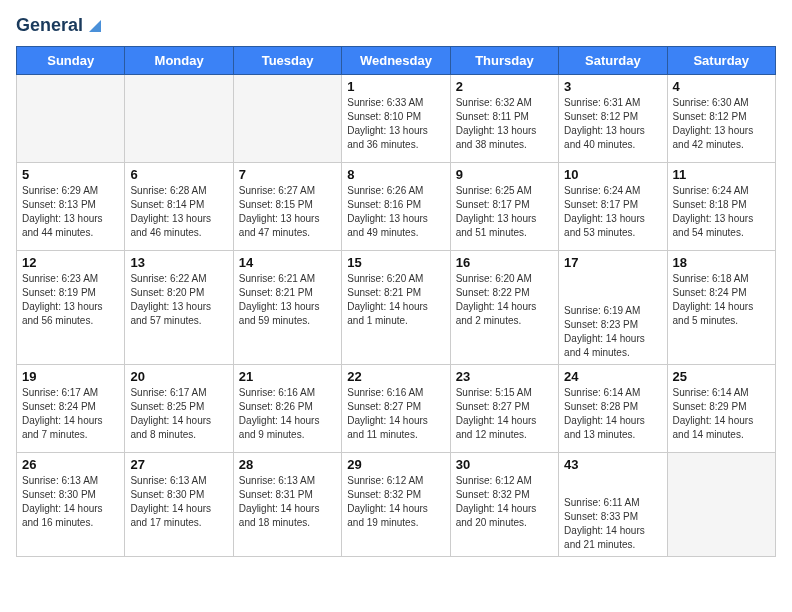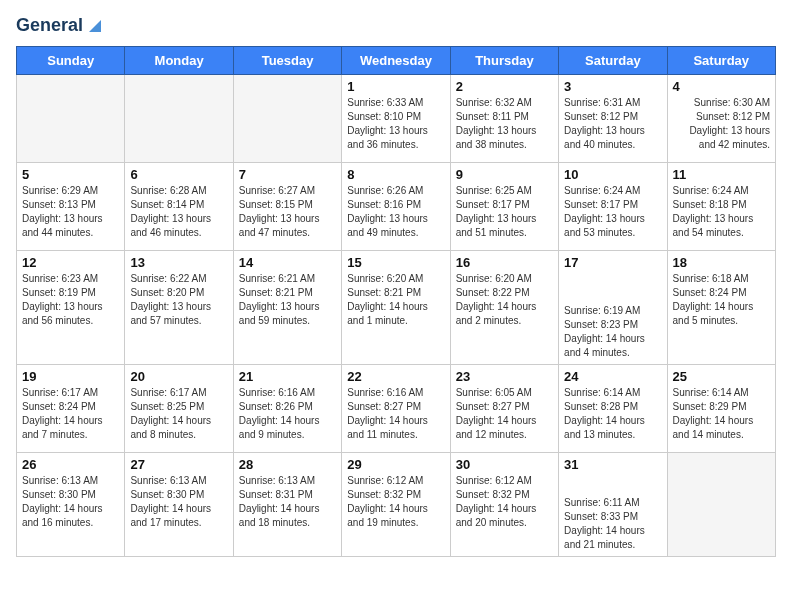--- a/index.html
+++ b/index.html
@@ -142,21 +142,21 @@
         </td>
         <td>
           <span class="day-num">3</span>
           <div class="day-info" style="white-space: pre-line;">Sunrise: 6:31 AM
 Sunset: 8:12 PM
 Daylight: 13 hours
 and 40 minutes.</div>
         </td>
         <td>
           <span class="day-num">4</span>
-          <div class="day-info" style="white-space: pre-line; text-align: right;">Sunrise: 6:30 AM
+          <div class="day-info" style="white-space: pre-line;">Sunrise: 6:30 AM
 Sunset: 8:12 PM
 Daylight: 13 hours
 and 42 minutes.</div>
         </td>
       </tr>
       <tr>
         <td>
           <span class="day-num">5</span>
           <div class="day-info" style="white-space: pre-line;">Sunrise: 6:29 AM
 Sunset: 8:13 PM
@@ -281,21 +281,21 @@
         </td>
         <td>
           <span class="day-num">22</span>
           <div class="day-info" style="white-space: pre-line;">Sunrise: 6:16 AM
 Sunset: 8:27 PM
 Daylight: 14 hours
 and 11 minutes.</div>
         </td>
         <td>
           <span class="day-num">23</span>
-          <div class="day-info" style="white-space: pre-line;">Sunrise: 6:05 AM
+          <div class="day-info" style="white-space: pre-line;">Sunrise: 5:15 AM
 Sunset: 8:27 PM
 Daylight: 14 hours
 and 12 minutes.</div>
         </td>
         <td>
           <span class="day-num">24</span>
           <div class="day-info" style="white-space: pre-line;">Sunrise: 6:14 AM
 Sunset: 8:28 PM
 Daylight: 14 hours
 and 13 minutes.</div>
@@ -338,21 +338,21 @@
 and 19 minutes.</div>
         </td>
         <td>
           <span class="day-num">30</span>
           <div class="day-info" style="white-space: pre-line;">Sunrise: 6:12 AM
 Sunset: 8:32 PM
 Daylight: 14 hours
 and 20 minutes.</div>
         </td>
         <td>
-          <span class="day-num">31</span>
+          <span class="day-num">43</span>
           <div class="day-info" style="white-space: pre-line; margin-top: 24px;">Sunrise: 6:11 AM
 Sunset: 8:33 PM
 Daylight: 14 hours
 and 21 minutes.</div>
         </td>
         <td class="empty"></td>
       </tr>
     </tbody>
 </table>
 

